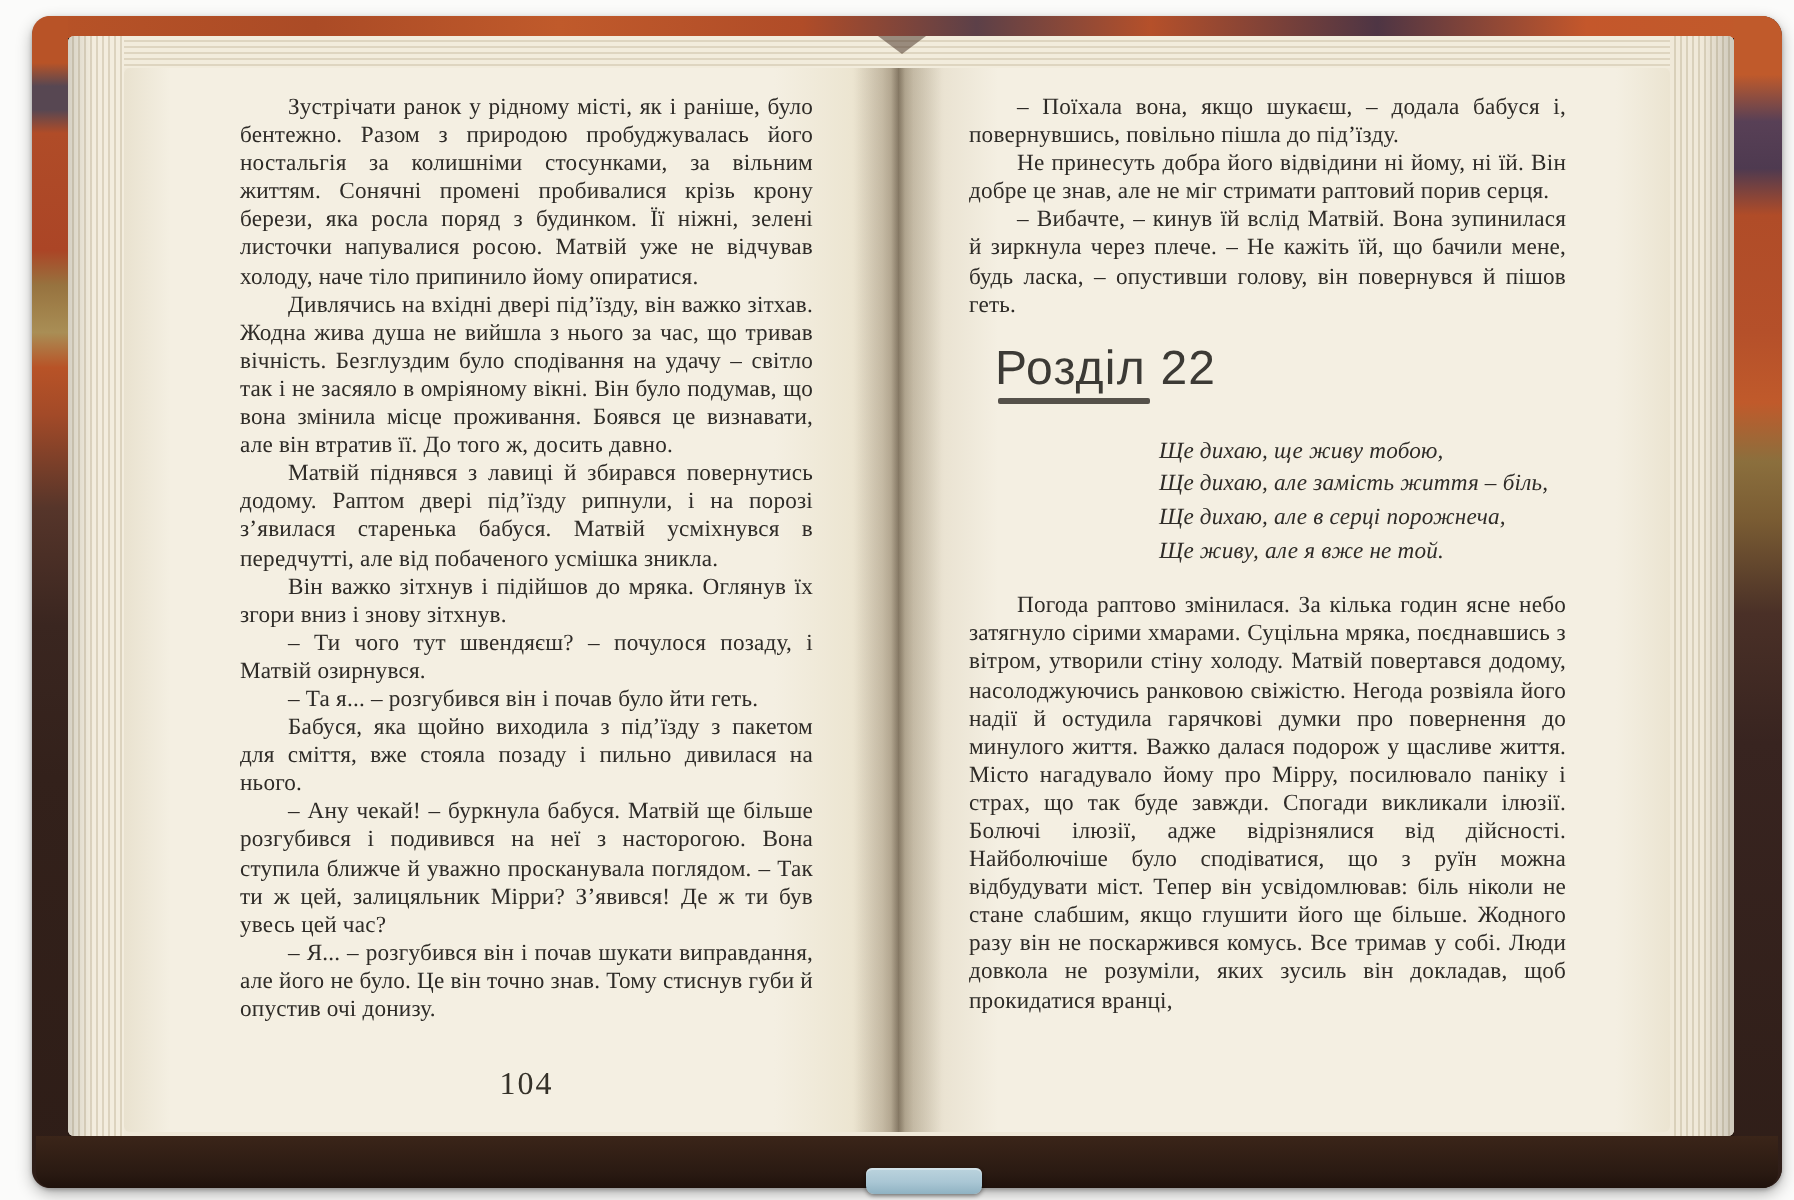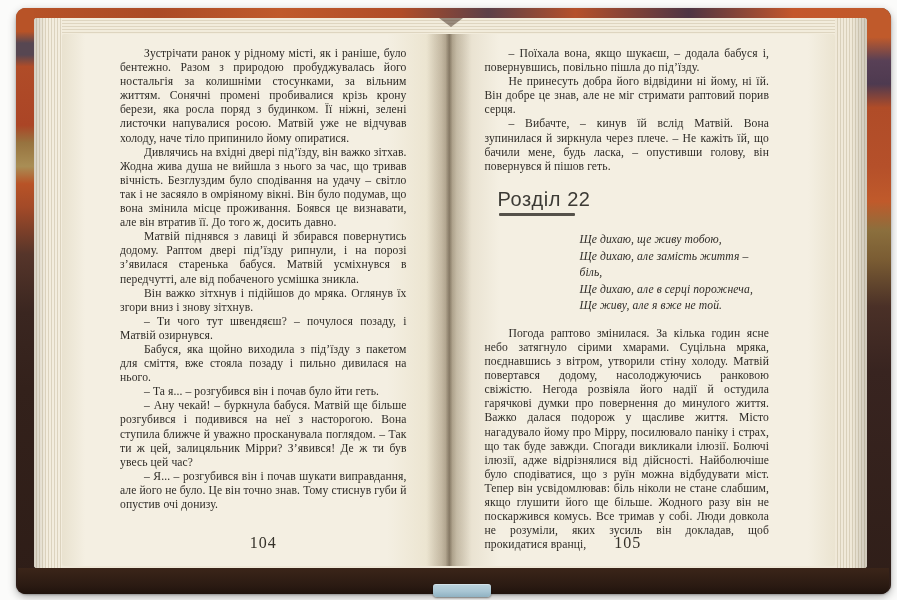--- a/index.html
+++ b/index.html
@@ -88,26 +88,26 @@
   }
 
   
   .page-text{
     position:absolute;top:13px;
     font-size:11.6px;line-height:14.1px;
     text-align:justify;hyphens:auto;-webkit-hyphens:auto;
     letter-spacing:.1px;
   }
   .page-left .page-text{left:58px;right:42px;}
-  .page-right .page-text{left:36px;right:66px;}
+  .page-right .page-text{left:36px;right:52px;}
   .page-text p{margin:0;text-indent:24px;}
 
   .chapter-heading{
     font-family:"Liberation Sans", sans-serif;
-    font-size:20px;font-weight:500;color:var(--heading,#3c3a35);
+    font-size:24px;font-weight:500;color:var(--heading,#3c3a35);
     letter-spacing:.6px;
     margin:18px 0 0 13px;text-indent:0 !important;
   }
   .heading-rule{
     width:76px;height:3px;background:#55514a;border-radius:1px;
     margin:7px 0 0 14px;
   }
   .epigraph{
     margin:16px 0 0 95px;
     font-style:italic;font-size:11.6px;line-height:16.6px;
@@ -148,22 +148,22 @@
       <div class="gutter-notch"></div>
 
       <div class="spread">
         <div class="page page-left">
           <div class="page-text">
               <p>Зустрічати ранок у рідному місті, як і раніше, було бентежно. Разом з природою пробуджувалась його ностальгія за колишніми стосунками, за вільним життям. Сонячні промені пробивалися крізь крону берези, яка росла поряд з будинком. Її ніжні, зелені листочки напувалися росою. Матвій уже не відчував холоду, наче тіло припинило йому опиратися.</p>
               <p>Дивлячись на вхідні двері під’їзду, він важко зітхав. Жодна жива душа не вийшла з нього за час, що тривав вічність. Безглуздим було сподівання на удачу – світло так і не засяяло в омріяному вікні. Він було подумав, що вона змінила місце проживання. Боявся це визнавати, але він втратив її. До того ж, досить давно.</p>
               <p>Матвій піднявся з лавиці й збирався повернутись додому. Раптом двері під’їзду рипнули, і на порозі з’явилася старенька бабуся. Матвій усміхнувся в передчутті, але від побаченого усмішка зникла.</p>
               <p>Він важко зітхнув і підійшов до мряка. Оглянув їх згори вниз і знову зітхнув.</p>
               <p>– Ти чого тут швендяєш? – почулося позаду, і Матвій озирнувся.</p>
+              <p>– Та я... – розгубився він і почав було йти геть.</p>
               <p>Бабуся, яка щойно виходила з під’їзду з пакетом для сміття, вже стояла позаду і пильно дивилася на нього.</p>
-              <p>– Та я... – розгубився він і почав було йти геть.</p>
               <p>– Ану чекай! – буркнула бабуся. Матвій ще більше розгубився і подивився на неї з насторогою. Вона ступила ближче й уважно просканувала поглядом. – Так ти ж цей, залицяльник Мірри? З’явився! Де ж ти був увесь цей час?</p>
               <p>– Я... – розгубився він і почав шукати виправдання, але його не було. Це він точно знав. Тому стиснув губи й опустив очі донизу.</p>
             </div>
           <div class="page-number">104</div>
         </div>
 
         <div class="page page-right">
           <div class="page-text">
             <div>
                 <p>– Поїхала вона, якщо шукаєш, – додала бабуся і, повернувшись, повільно пішла до під’їзду.</p>
@@ -175,21 +175,20 @@
             <div class="epigraph">
                 <div>Ще дихаю, ще живу тобою,</div>
                 <div>Ще дихаю, але замість життя – біль,</div>
                 <div>Ще дихаю, але в серці порожнеча,</div>
                 <div>Ще живу, але я вже не той.</div>
               </div>
             <div class="after-epigraph">
                 <p>Погода раптово змінилася. За кілька годин ясне небо затягнуло сірими хмарами. Суцільна мряка, поєднавшись з вітром, утворили стіну холоду. Матвій повертався додому, насолоджуючись ранковою свіжістю. Негода розвіяла його надії й остудила гарячкові думки про повернення до минулого життя. Важко далася подорож у щасливе життя. Місто нагадувало йому про Мірру, посилювало паніку і страх, що так буде завжди. Спогади викликали ілюзії. Болючі ілюзії, адже відрізнялися від дійсності. Найболючіше було сподіватися, що з руїн можна відбудувати міст. Тепер він усвідомлював: біль ніколи не стане слабшим, якщо глушити його ще більше. Жодного разу він не поскаржився комусь. Все тримав у собі. Люди довкола не розуміли, яких зусиль він докладав, щоб прокидатися вранці,</p>
               </div>
           </div>
-          <div class="page-number">105</div>
         </div>
 
         <div class="gutter-shadow"></div>
       </div>
     </div>
 
     <div class="ribbon"></div>
   </div>
 </div>
 

